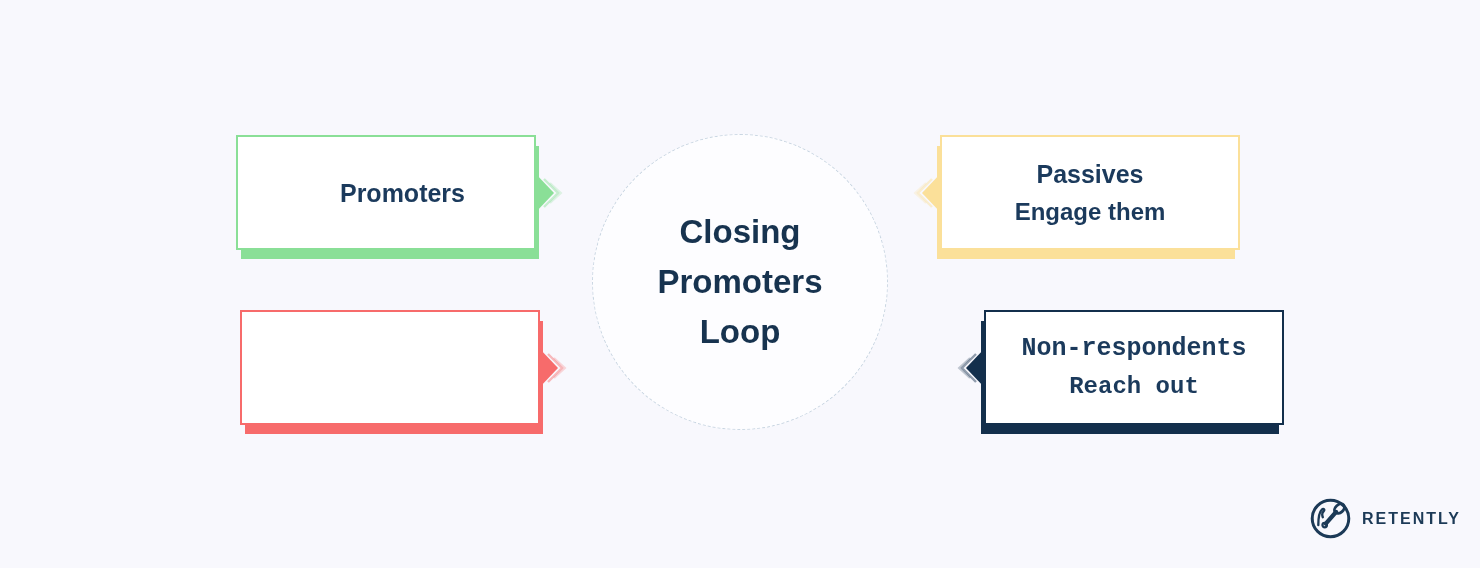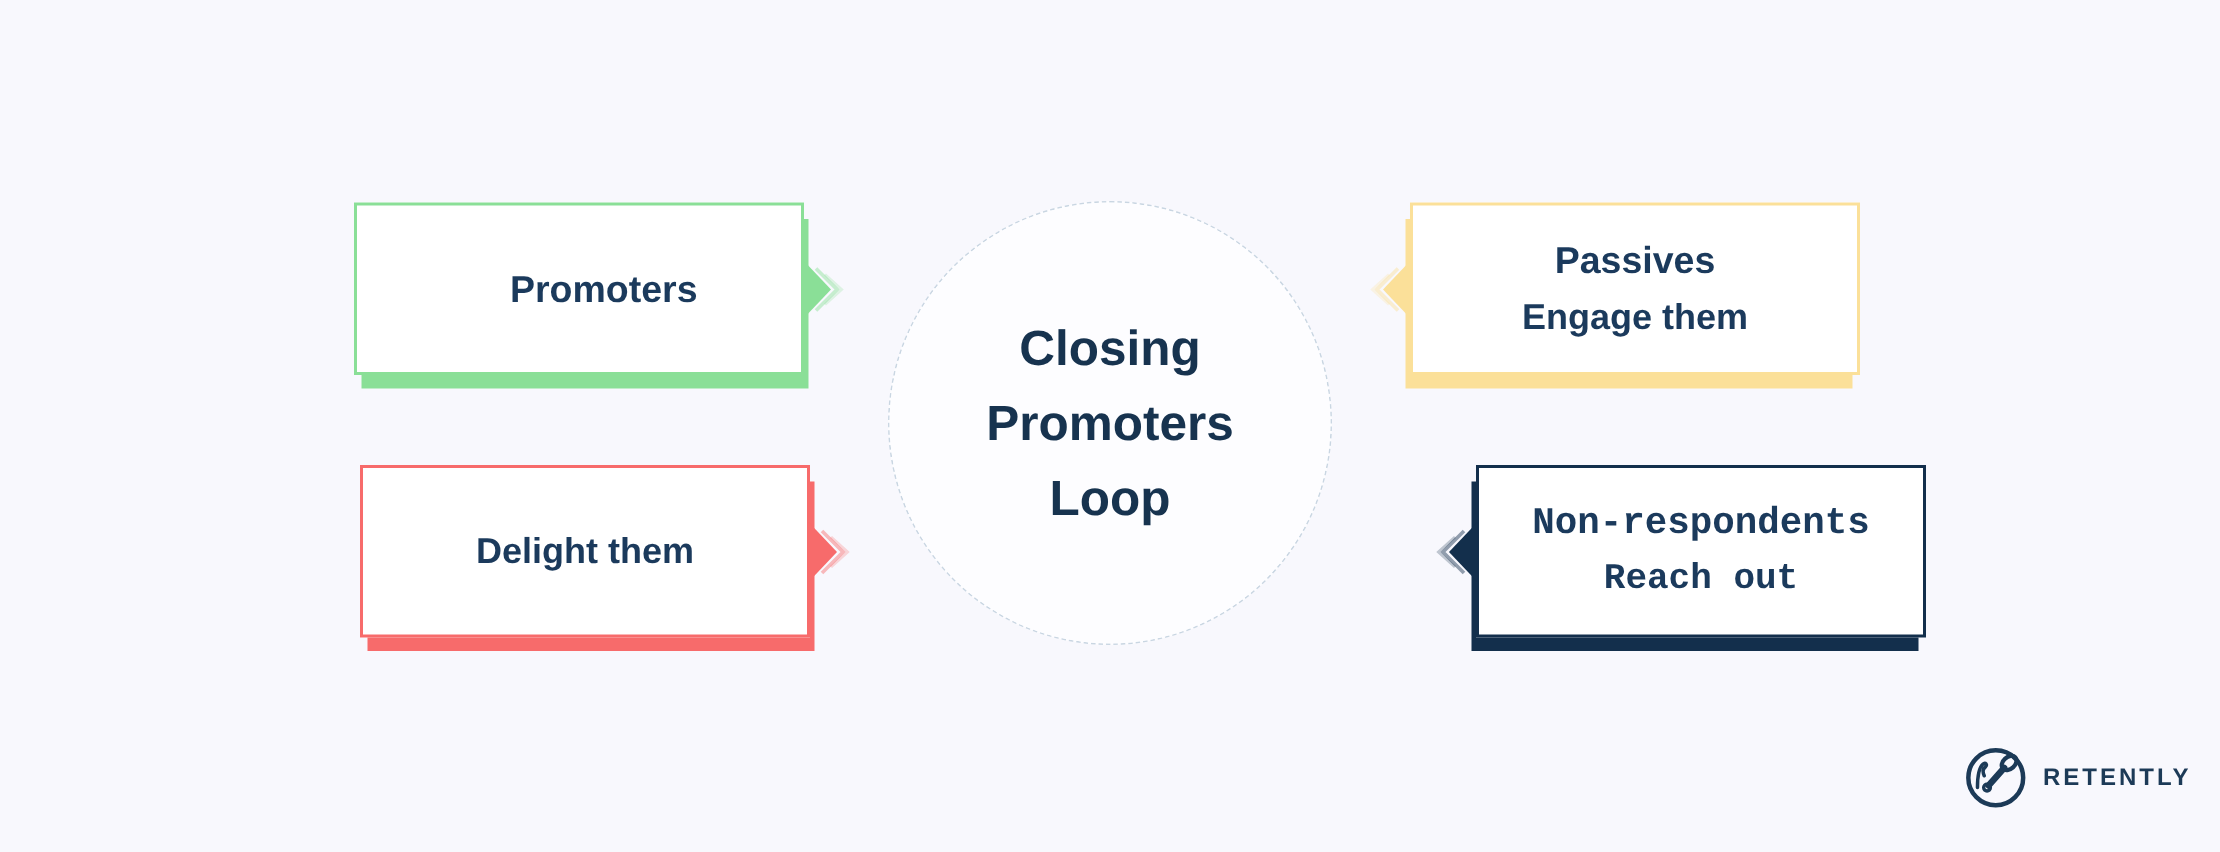--- a/index.html
+++ b/index.html
@@ -82,21 +82,20 @@
   <div class="card left pos-promoters" style="--accent: #8adf97;">
     <div class="card-title">Promoters</div>
     <svg class="arrow" viewBox="0 0 30 46">
       <polygon points="0,3 19,23 0,43" fill="currentColor"></polygon>
       <polyline points="9,9 23,23 9,37" fill="none" stroke="currentColor" stroke-width="2.4" opacity="0.45"></polyline>
       <polyline points="15,13 26,23 15,33" fill="none" stroke="currentColor" stroke-width="2" opacity="0.25"></polyline>
     </svg>
   </div>
 
   <div class="card left pos-detractors" style="--accent: #f76b6b;">
-    <div class="card-sub">Delight them</div>
     <svg class="arrow" viewBox="0 0 30 46">
       <polygon points="0,3 19,23 0,43" fill="currentColor"></polygon>
       <polyline points="9,9 23,23 9,37" fill="none" stroke="currentColor" stroke-width="2.4" opacity="0.45"></polyline>
       <polyline points="15,13 26,23 15,33" fill="none" stroke="currentColor" stroke-width="2" opacity="0.25"></polyline>
     </svg>
   </div>
 
   <div class="card right pos-passives" style="--accent: #fbe099;">
     <div class="card-title">Passives</div>
     <div class="card-sub">Engage them</div>

